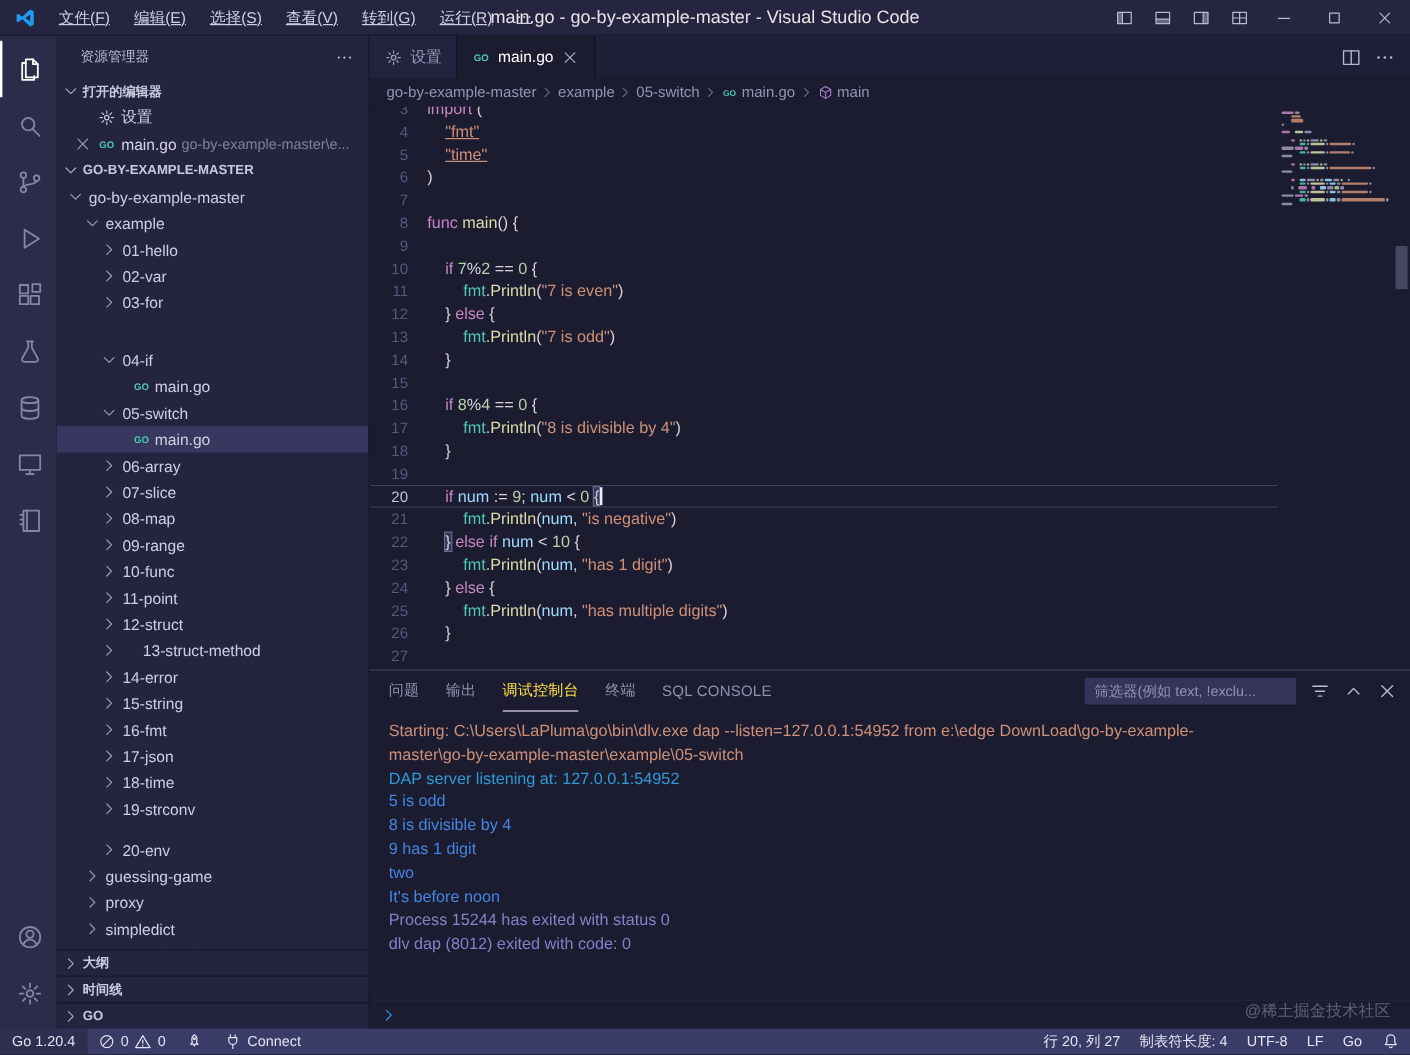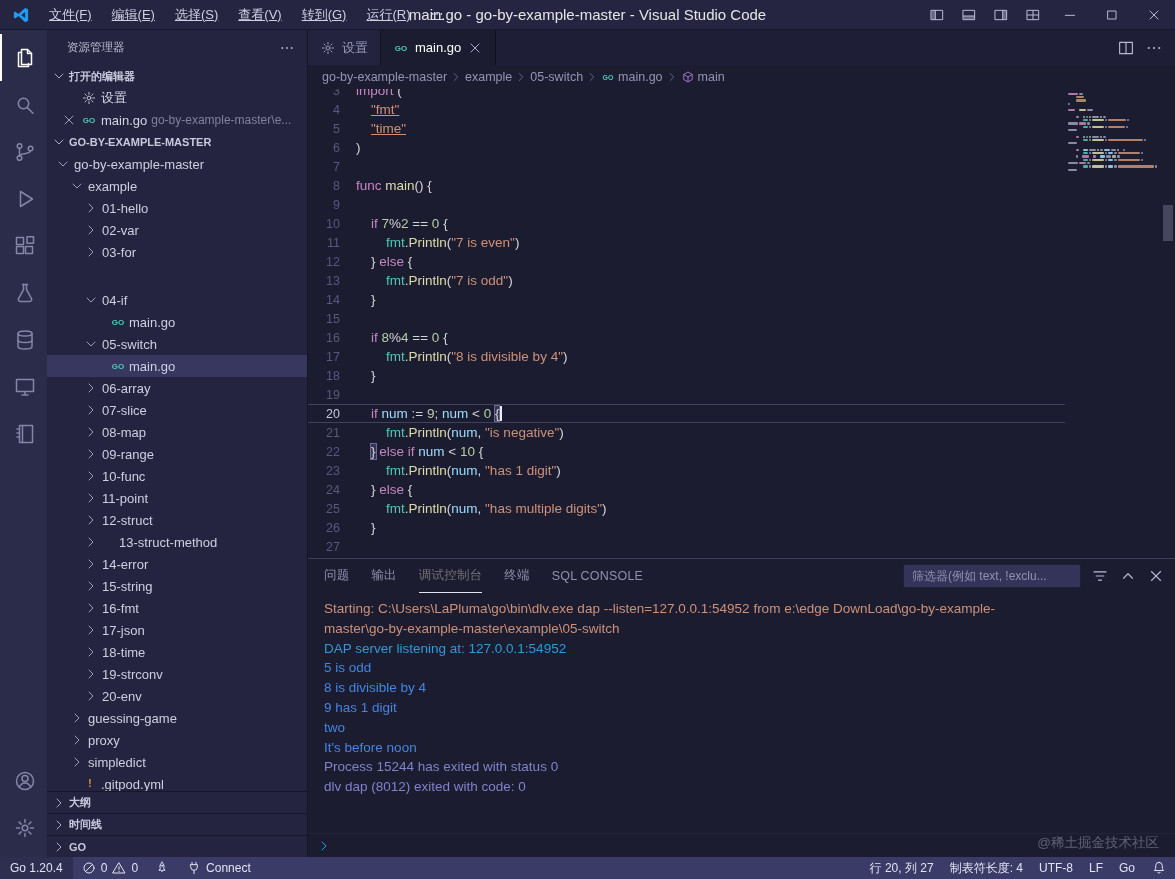--- a/index.html
+++ b/index.html
@@ -89,21 +89,21 @@
   .mm.pkg{ background:var(--c-pkg);} .mm.num{ background:var(--c-num);} .mm.var{ background:var(--c-var);}
   .mm.pun{ background:#9d9db8;} .mm.sp{ background:transparent; }
   .scrollbar{ position:absolute; right:0; top:0; bottom:0; width:14px; }
   .slider{ position:absolute; top:116px; height:36px; left:2px; right:2px; background:rgba(170,170,200,.3); }
 
   
   .panel{ height:299px; flex:none; border-top:1px solid rgba(130,130,170,.35); position:relative; display:flex; flex-direction:column; background:var(--bg-editor); }
   .panel-header{ height:34px; flex:none; display:flex; align-items:center; padding:0 10px 0 16px; }
   .panel-tabs{ display:flex; gap:22px; height:100%; align-items:stretch; }
   .panel-tab{ display:flex; align-items:center; color:#9090ae; font-size:12.5px; cursor:pointer; border-bottom:1px solid transparent; letter-spacing:.2px; }
-  .panel-tab.active{ color:#737373; border-bottom:1px solid #e2e2f0; }
+  .panel-tab.active{ color:#fde047; border-bottom:1px solid #e2e2f0; }
   .panel-actions{ margin-left:auto; display:flex; align-items:center; gap:10px; }
   .filter-input{ width:178px; height:24px; background:#34345a; border:1px solid rgba(0,0,0,.4); border-radius:2px; color:#d5d5e6; font-size:12px; padding:0 8px; outline:none; }
   .filter-input::placeholder{ color:#9191b0; }
   .console{ flex:1; overflow:hidden; padding:6px 0 0 16px; font-family:"DejaVu Sans Mono","Liberation Mono",monospace; font-size:13.5px; }
   .cl{ line-height:19.8px; white-space:pre; }
   .cl.cmd{ color:var(--c-cmd); } .cl.info{ color:var(--c-info); } .cl.stdout{ color:var(--c-stdout); } .cl.exit{ color:var(--c-exit); }
   .console-input{ height:24px; flex:none; display:flex; align-items:center; padding-left:8px; border-top:1px solid rgba(255,255,255,.04); cursor:text; }
   .icon.prompt{ color:var(--c-accent); }
   .watermark{ position:absolute; right:16px; bottom:5px; color:rgba(205,205,225,.38); font-size:13.5px; pointer-events:none; }
 
@@ -519,21 +519,21 @@
             <span class="tree-label">18-time</span>
           </div>
           <div class="tree-row" style="padding-left: 36px;">
             <span class="icon sm">
               <svg viewBox="0 0 24 24" fill="none" stroke="currentColor" stroke-width="1.5" stroke-linecap="round" stroke-linejoin="round">
                 <path d="m9 6 6 6-6 6"></path>
               </svg>
             </span>
             <span class="tree-label">19-strconv</span>
           </div>
-          <div class="tree-row" style="padding-left: 36px;">
+          <div class="tree-row" style="padding-left: 36px; margin-top: 12px;">
             <span class="icon sm">
               <svg viewBox="0 0 24 24" fill="none" stroke="currentColor" stroke-width="1.5" stroke-linecap="round" stroke-linejoin="round">
                 <path d="m9 6 6 6-6 6"></path>
               </svg>
             </span>
             <span class="tree-label">20-env</span>
           </div>
           <div class="tree-row" style="padding-left: 22px;">
             <span class="icon sm">
               <svg viewBox="0 0 24 24" fill="none" stroke="currentColor" stroke-width="1.5" stroke-linecap="round" stroke-linejoin="round">

